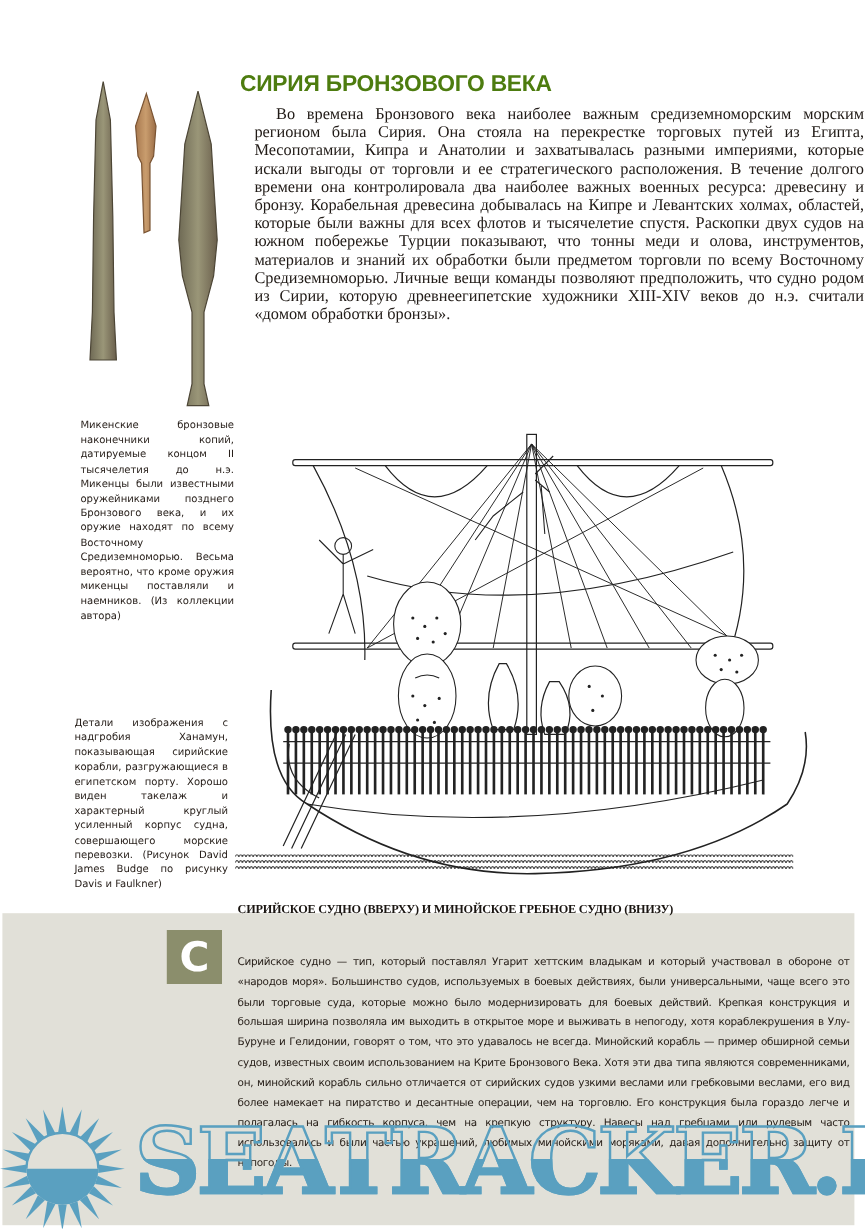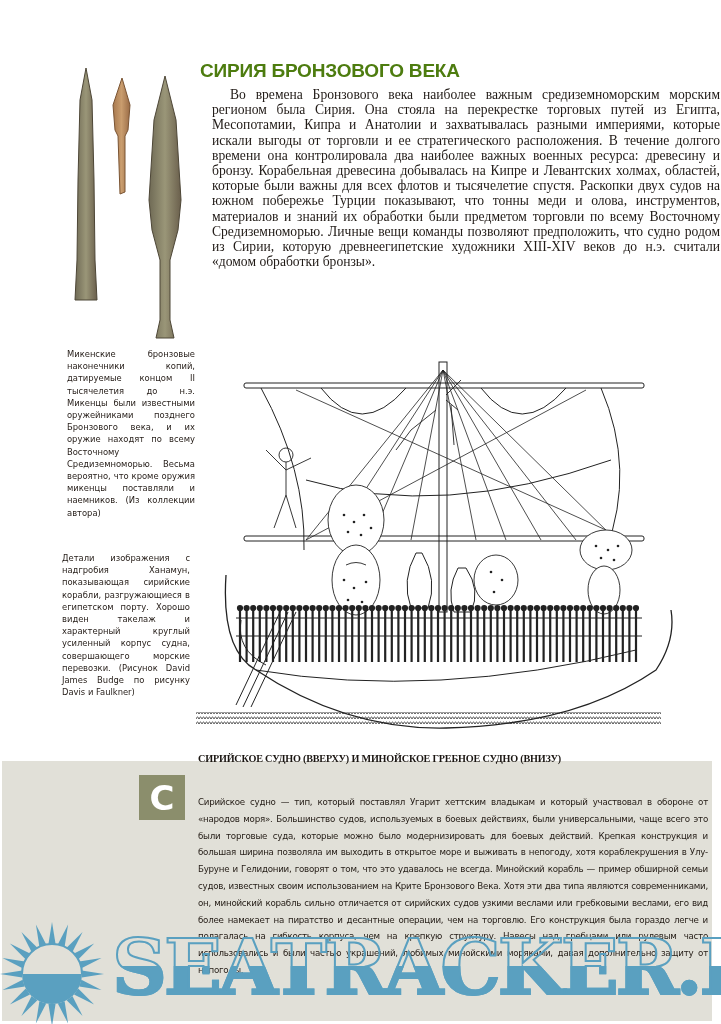--- a/index.html
+++ b/index.html
@@ -24,21 +24,21 @@
     text-align:justify; color:#201a16; text-indent:18px;
     hyphens:auto;
     margin-left:12px;
   }
 
   .caption {
     font-family:"DejaVu Sans", sans-serif; font-size:8.4px; line-height:12.2px;
     text-align:justify; color:#231b16; width:128px;
   }
   #caption-spears { left:67px; top:348px; }
-  #caption-ship { left:62px; top:552px; }
+  #caption-ship { left:62px; top:596px; }
 
   #ship { left:196px; top:350px; width:510px; height:385px; }
 
   
   #panel {
     left:2px; top:761px; width:710px; height:260px; background:#e1e0d8;
   }
   #panel-badge {
     left:139px; top:775px; width:46px; height:45px; background:#8b8e6c;
     color:#fff; font-family:"DejaVu Sans", sans-serif; font-size:34px;

